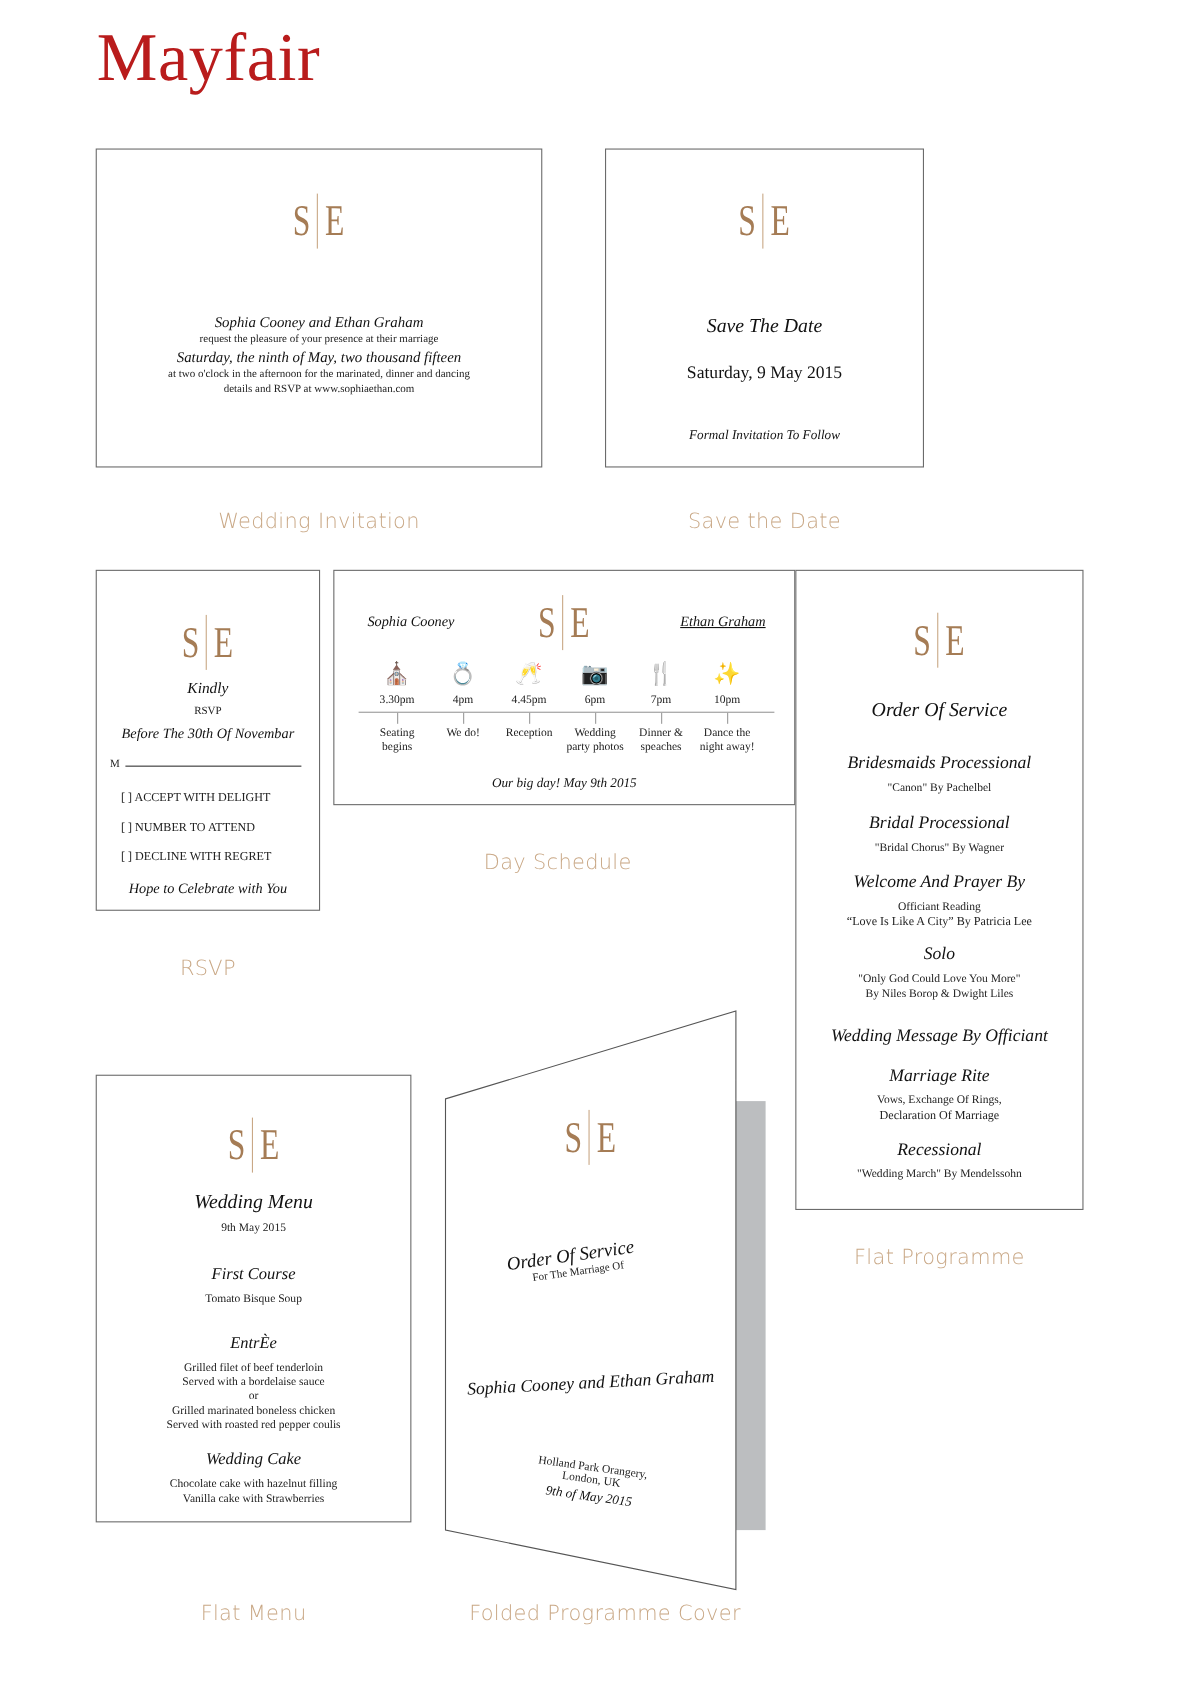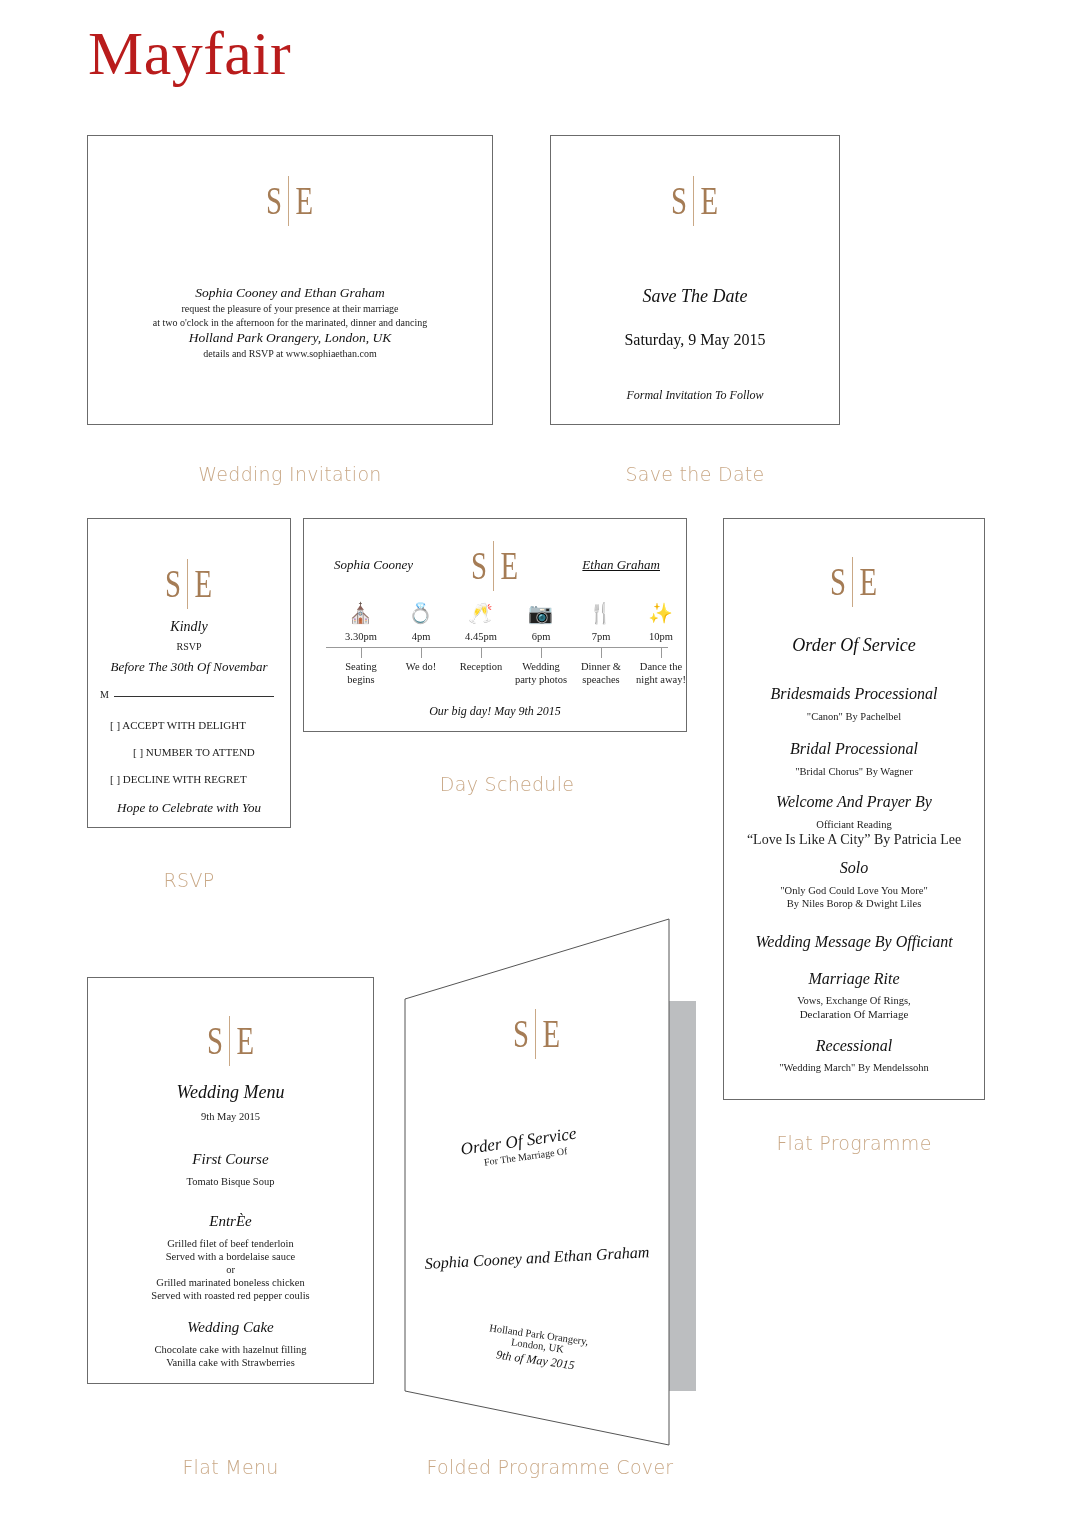--- a/index.html
+++ b/index.html
@@ -40,22 +40,22 @@
 
 <div class="card" style="left:87px;top:135px;width:406px;height:290px;">
   <div class="mono" style="position:absolute;left:0;right:0;top:40px;">
     <span class="l">S</span>
     <span class="bar"></span>
     <span class="l">E</span>
   </div>
   <div class="inv-body">
     <div class="script s">Sophia Cooney and Ethan Graham</div>
     <div class="serif p">request the pleasure of your presence at their marriage</div>
+    <div class="script s">Saturday, the ninth of May, two thousand fifteen</div>
     <div class="serif p">at two o'clock in the afternoon for the marinated, dinner and dancing</div>
-    <div class="script s">Holland Park Orangery, London, UK</div>
     <div class="serif p">details and RSVP at www.sophiaethan.com</div>
   </div>
 </div>
 <div class="caption" style="left:87px;width:406px;top:463px;">Wedding Invitation</div>
 
 <div class="card" style="left:550px;top:135px;width:290px;height:290px;">
   <div class="mono" style="position:absolute;left:0;right:0;top:40px;">
     <span class="l">S</span>
     <span class="bar"></span>
     <span class="l">E</span>
@@ -73,27 +73,27 @@
     <span class="l">E</span>
   </div>
   <div class="script" style="position:absolute;left:0;right:0;top:100px;font-size:14px;">Kindly</div>
   <div class="serif" style="position:absolute;left:0;right:0;top:122px;font-size:10px;">RSVP</div>
   <div class="script" style="position:absolute;left:0;right:0;top:140px;font-size:13px;white-space:nowrap;">Before The 30th Of Novembar</div>
   <div style="position:absolute;left:12px;top:165px;width:174px;height:16px;text-align:left;">
     <span class="serif" style="font-size:10px;">M</span>
     <span style="position:absolute;left:14px;right:0;bottom:3px;height:1px;background:#333;"></span>
   </div>
   <div class="serif" style="position:absolute;left:22px;top:200px;font-size:11px;text-align:left;">[    ] ACCEPT WITH DELIGHT</div>
-  <div class="serif" style="position:absolute;left:22px;top:227px;font-size:11px;text-align:left;margin-left:23px;">[    ] NUMBER TO ATTEND</div>
+  <div class="serif" style="position:absolute;left:22px;top:227px;font-size:11px;text-align:left;">[    ] NUMBER TO ATTEND</div>
   <div class="serif" style="position:absolute;left:22px;top:254px;font-size:11px;text-align:left;">[    ] DECLINE WITH REGRET</div>
   <div class="script" style="position:absolute;left:0;right:0;top:281px;font-size:13px;">Hope to Celebrate with You</div>
 </div>
 <div class="caption" style="left:87px;width:204px;top:869px;">RSVP</div>
 
-<div class="card" style="left:303px;top:518px;width:384px;height:214px;">
+<div class="card" style="left:303px;top:518px;width:420px;height:214px;">
   <div class="script" style="position:absolute;left:30px;top:38px;font-size:13px;">Sophia Cooney</div>
   <div class="mono" style="position:absolute;left:0;right:0;top:22px;">
     <span class="l">S</span>
     <span class="bar"></span>
     <span class="l">E</span>
   </div>
   <div class="script" style="position:absolute;right:26px;top:38px;font-size:13px;text-decoration:underline;">Ethan Graham</div>
 
   <div class="tl">
     <div class="tl-line" style="top:48px;"></div>
@@ -152,21 +152,21 @@
   <div class="script" style="position:absolute;left:0;right:0;top:116px;font-size:18px;">Order Of Service</div>
 
   <div class="script" style="position:absolute;left:0;right:0;top:166px;font-size:16px;white-space:nowrap;">Bridesmaids Processional</div>
   <div class="serif" style="position:absolute;left:0;right:0;top:192px;font-size:10.5px;">"Canon" By Pachelbel</div>
 
   <div class="script" style="position:absolute;left:0;right:0;top:221px;font-size:16px;">Bridal Processional</div>
   <div class="serif" style="position:absolute;left:0;right:0;top:247px;font-size:10.5px;">"Bridal Chorus" By Wagner</div>
 
   <div class="script" style="position:absolute;left:0;right:0;top:274px;font-size:16px;">Welcome And Prayer By</div>
   <div class="serif" style="position:absolute;left:0;right:0;top:300px;font-size:10.5px;">Officiant Reading</div>
-  <div class="serif" style="position:absolute;left:0;right:0;top:313px;font-size:14px;">“Love Is Like A City” By Patricia Lee</div>
+  <div class="serif" style="position:absolute;left:0;right:0;top:313px;font-size:11px;">“Love Is Like A City” By Patricia Lee</div>
 
   <div class="script" style="position:absolute;left:0;right:0;top:340px;font-size:16px;">Solo</div>
   <div class="serif" style="position:absolute;left:0;right:0;top:366px;font-size:10.5px;">"Only God Could Love You More"</div>
   <div class="serif" style="position:absolute;left:0;right:0;top:379px;font-size:10.5px;">By Niles Borop &amp; Dwight Liles</div>
 
   <div class="script" style="position:absolute;left:0;right:0;top:414px;font-size:16px;white-space:nowrap;">Wedding Message By Officiant</div>
 
   <div class="script" style="position:absolute;left:0;right:0;top:451px;font-size:16px;">Marriage Rite</div>
   <div class="serif" style="position:absolute;left:0;right:0;top:476px;font-size:10.5px;">Vows, Exchange Of Rings,</div>
   <div class="serif" style="position:absolute;left:0;right:0;top:489px;font-size:11px;">Declaration Of Marriage</div>

